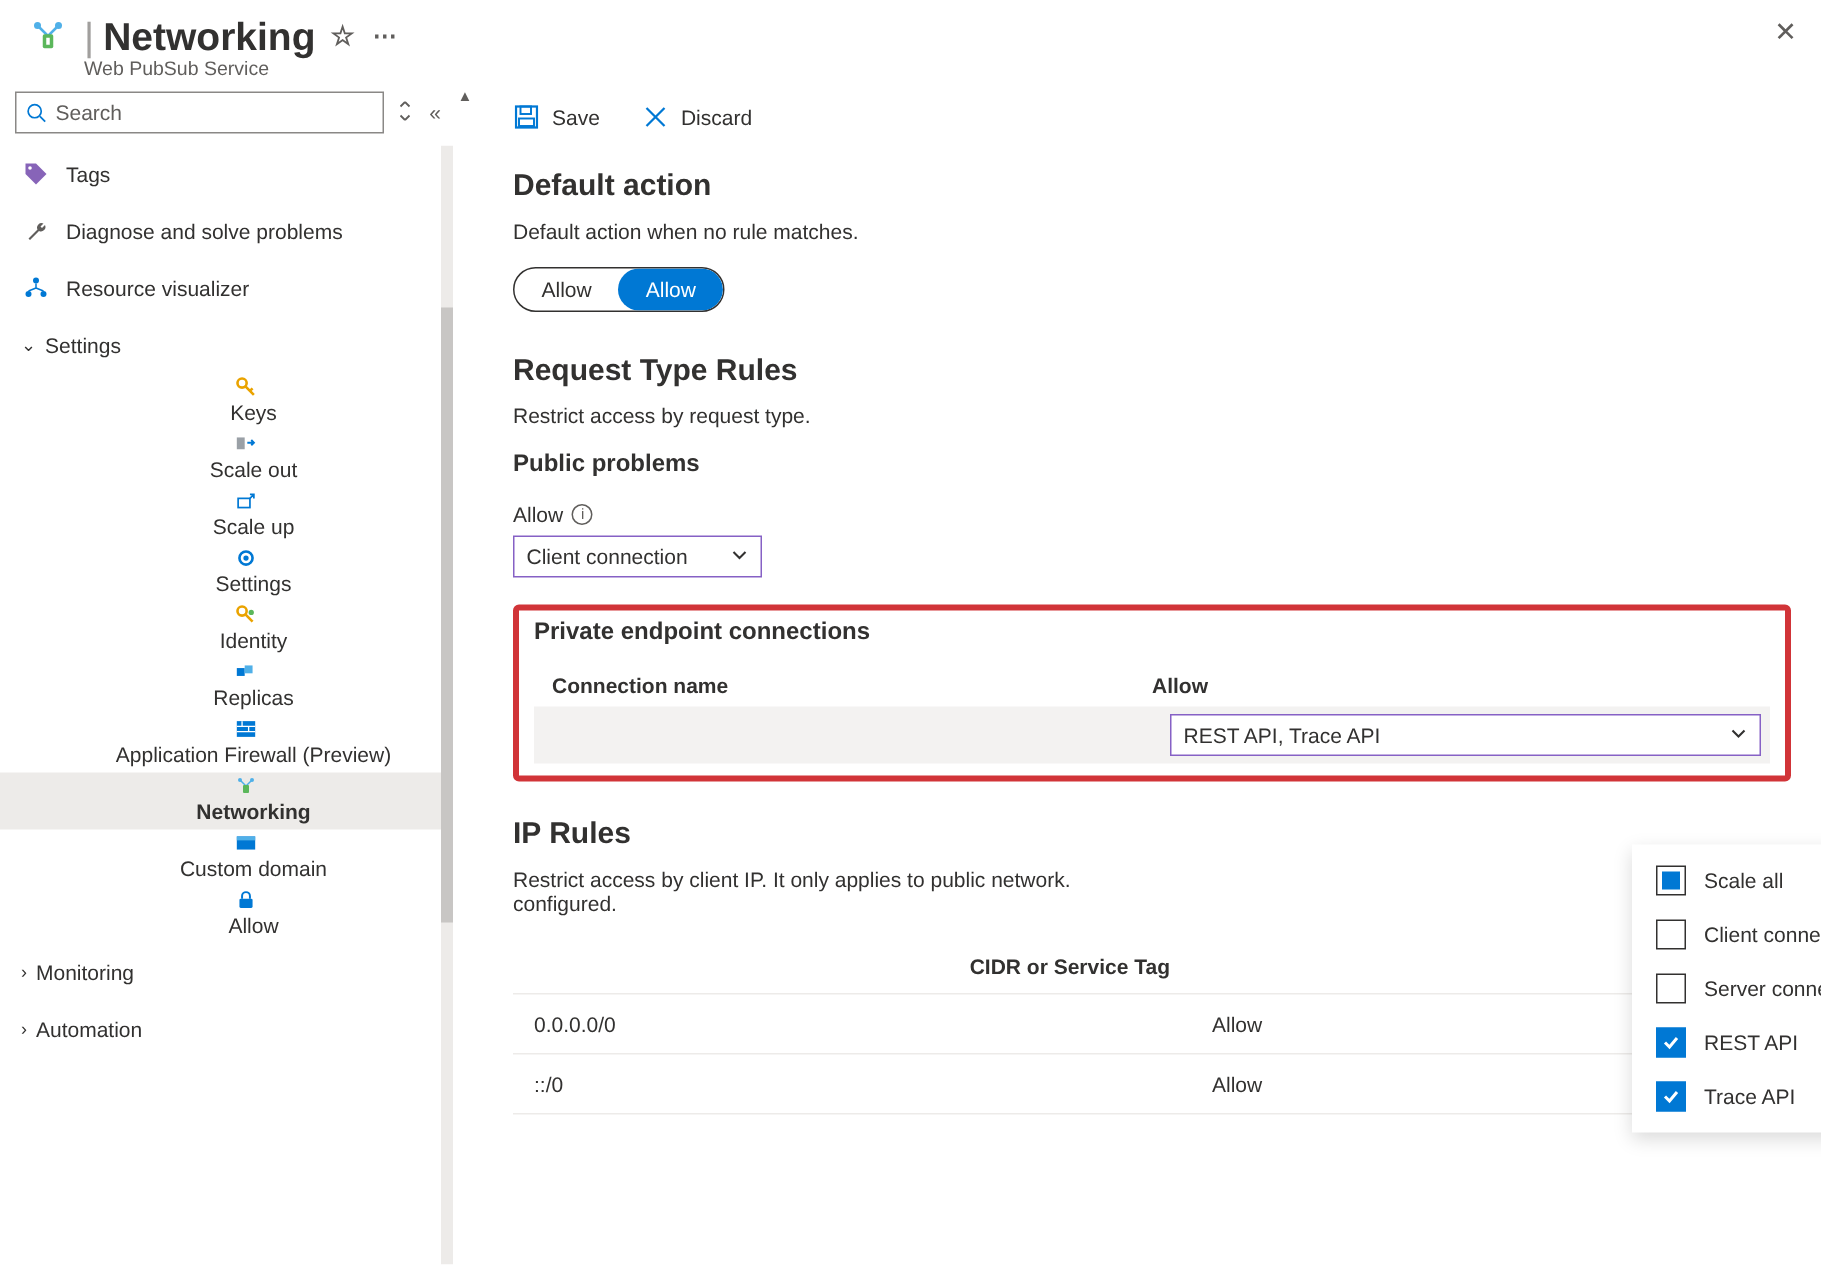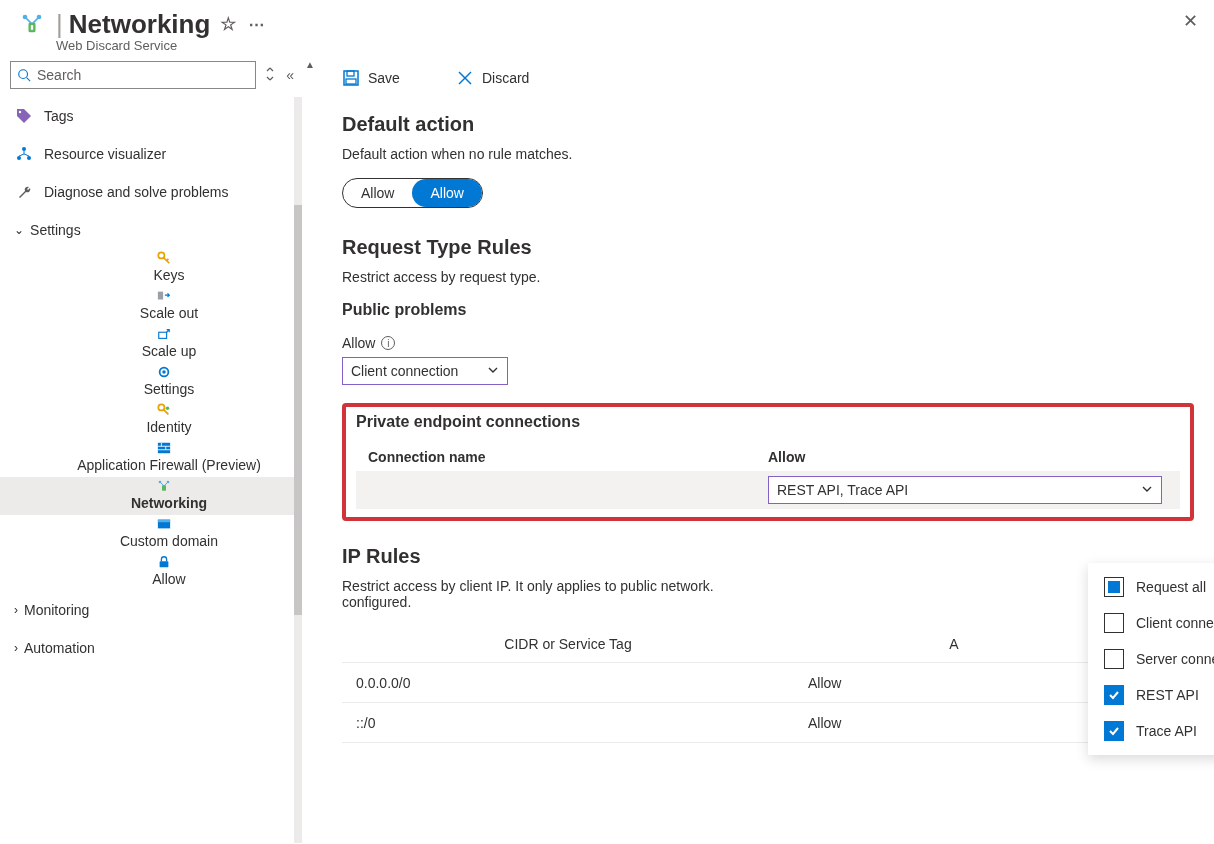--- a/index.html
+++ b/index.html
@@ -25,21 +25,21 @@
   .nav-thumb { position:absolute; right:0; top:108px; width:8px; height:410px; background:#c8c6c4;}
   .nav-item { display:flex; align-items:center; height:38px; padding-left:14px; cursor:pointer; font-size:14px; color:#323130;}
   .nav-item .ic { width:20px; height:18px; display:inline-flex; align-items:center; justify-content:center; margin-right:10px;}
   .nav-sub { padding-left:36px;flex-direction:column; }
   .nav-chev { margin-right:6px; font-size:12px; color:#323130; }
   .nav-item.active { background:#edebe9; font-weight:600;}
   .content { flex:1; padding:0 12px 0 0; display:flex; position:relative;}
   .scroll-gutter { width:16px; display:flex; flex-direction:column; align-items:center; padding-top:6px;}
   .scroll-gutter .up { font-size:10px; color:#605e5c;}
   .main { flex:1; padding-left:24px; padding-right:8px;}
-  .cmdbar { display:flex; align-items:flex-start; padding:16px 0 20px 0;gap:28px;}
+  .cmdbar { display:flex; align-items:flex-start; padding:16px 0 20px 0;}
   .cmdbtn { display:flex; align-items:center; margin-right:28px; cursor:pointer;}
   .cmdbtn .ci { width:18px; height:18px; display:inline-flex; align-items:center; justify-content:center; color:#0078d4; margin-right:8px;}
   h2.sec { font-size:20px; font-weight:700; margin-bottom:10px; margin-top:6px;}
   h3.sub { font-size:16px; font-weight:600; margin-top:14px; margin-bottom:8px;}
   .desc { color:#323130; margin-bottom:16px; font-size:14px;}
   .pill-toggle { display:inline-flex; border:1px solid #323130; border-radius:16px; overflow:hidden; height:30px; }
   .pill-opt { padding:4px 18px; display:flex; align-items:center; cursor:pointer; }
   .pill-opt.sel { background:#0078d4; color:#fff; border-radius:16px;}
   .field-label { display:flex; align-items:center; margin-top:16px; margin-bottom:6px;}
   .info-c { margin-left:6px; width:14px; height:14px; border:1px solid #605e5c; border-radius:50%; display:inline-flex; align-items:center; justify-content:center; font-size:10px; color:#605e5c;}
@@ -47,28 +47,28 @@
   .dd.purple { border-color:#8661c5;}
   .dd .chev { margin-left:8px; }
   .red-box { border:4px solid #d13438; border-radius:4px; padding:6px 10px 8px 10px; margin-top:18px;}
   .conn-table { width:100%; margin-top:12px;}
   .conn-head { display:flex; padding:6px 12px; font-weight:600;}
   .conn-head .c1 { flex:1;}
   .conn-head .c2 { width:400px;}
   .conn-row { display:flex; background:#f3f2f1; padding:5px 12px; align-items:center;}
   .conn-row .c1 { flex:1;}
   .conn-row .c2 { width:400px;}
-  .wide-dd { border:1px solid #8661c5; background:#fff; padding:5px 8px; display:flex; align-items:center; justify-content:space-between; cursor:pointer; width:394px;}
+  .wide-dd { border:1px solid #8661c5; background:#fff; padding:5px 8px; display:flex; align-items:center; justify-content:space-between; cursor:pointer; width:394px;margin-left:12px;}
   .dropdown-panel { position:absolute; background:#fff; box-shadow:0 4px 12px rgba(0,0,0,0.15); width:408px; padding:6px 0; left:786px; top:510px; z-index:10;}
   .dp-item { display:flex; align-items:center; padding:8px 16px; cursor:pointer;}
   .chk { width:20px; height:20px; border:1px solid #323130; margin-right:12px; display:flex; align-items:center; justify-content:center;}
   .chk.checked { background:#0078d4; border-color:#0078d4; color:#fff;}
   .chk.partial::after { content:""; width:12px; height:12px; background:#0078d4;}
   .ip-table { width:100%; border-collapse:collapse; margin-top:8px;}
-  .ip-table th { text-align:center; font-weight:400; padding:10px 14px; border-bottom:1px solid #edebe9;}
+  .ip-table th { text-align:right; font-weight:700; padding:10px 14px; border-bottom:1px solid #edebe9;}
   .ip-table td { padding:10px 14px; border-bottom:1px solid #edebe9;}
   .row-icons { display:flex; gap:14px; color:#0078d4; justify-content:flex-end;}
   .trash { cursor:pointer;}
   .more { color:#605e5c; cursor:pointer; font-weight:700; letter-spacing:2px;}
 </style>
 </head>
 <body>
 
 <div class="top-header">
   <div class="svc-icon">
@@ -83,21 +83,21 @@
   <div class="title-wrap">
     <h1>
         <span class="pipe">|</span>
         <span>Networking</span>
       <span class="star-ico">☆</span>
       <span class="dots-ico">⋯</span>
     </h1>
   </div>
   <div class="close-x">✕</div>
 </div>
-<div class="subtitle">Web Discard Service</div>
+<div class="subtitle">Web PubSub Service</div>
 
 <div class="body">
 
   <div class="sidebar">
     <div class="search-row">
       <div class="searchbox">
         <svg width="14" height="14" viewBox="0 0 16 16">
             <circle cx="7" cy="7" r="5" stroke="#0078d4" stroke-width="1.3" fill="none"></circle>
             <line x1="11" y1="11" x2="15" y2="15" stroke="#0078d4" stroke-width="1.3"></line>
           </svg>
@@ -116,37 +116,37 @@
             <svg width="16" height="16" viewBox="0 0 16 16">
               <path d="M1 1 H8 L15 8 L8 15 L1 8 Z" fill="#8764b8"></path>
               <circle cx="4" cy="4" r="1.2" fill="#fff"></circle>
             </svg>
           </span>
           <span>Tags</span>
         </div>
       <div class="nav-item">
           <span class="ic">
             <svg width="16" height="16" viewBox="0 0 16 16">
+              <path d="M13 3 a3 3 0 0 0 -4 4 L3 13 l1 1 6-6 a3 3 0 0 0 4-4 l-2 2-1-1z" fill="#605e5c"></path>
+            </svg>
+          </span>
+          <span>Diagnose and solve problems</span>
+        </div>
+      <div class="nav-item">
+          <span class="ic">
+            <svg width="16" height="16" viewBox="0 0 16 16">
               <circle cx="8" cy="3" r="2" fill="#0078d4"></circle>
               <circle cx="3" cy="12" r="2" fill="#0078d4"></circle>
               <circle cx="13" cy="12" r="2" fill="#0078d4"></circle>
               <path d="M8 5 V8 M8 8 L3 10 M8 8 L13 10" stroke="#0078d4" stroke-width="1"></path>
             </svg>
           </span>
           <span>Resource visualizer</span>
         </div>
       <div class="nav-item">
-          <span class="ic">
-            <svg width="16" height="16" viewBox="0 0 16 16">
-              <path d="M13 3 a3 3 0 0 0 -4 4 L3 13 l1 1 6-6 a3 3 0 0 0 4-4 l-2 2-1-1z" fill="#605e5c"></path>
-            </svg>
-          </span>
-          <span>Diagnose and solve problems</span>
-        </div>
-      <div class="nav-item">
           <span class="nav-chev">⌄</span>
           <span>Settings</span>
         </div>
       <div class="nav-item nav-sub">
           <span class="ic">
             <svg width="14" height="14" viewBox="0 0 16 16">
               <circle cx="5" cy="5" r="3.5" fill="none" stroke="#eaa300" stroke-width="2"></circle>
               <path d="M7 7 L14 14 M11 11 L13 9" stroke="#eaa300" stroke-width="2"></path>
             </svg>
           </span>
@@ -181,20 +181,29 @@
         </div>
       <div class="nav-item nav-sub">
           <span class="ic">
             <svg width="14" height="14" viewBox="0 0 16 16">
               <circle cx="5" cy="5" r="3.5" fill="none" stroke="#eaa300" stroke-width="2"></circle>
               <path d="M7 7 L13 13" stroke="#eaa300" stroke-width="2"></path>
               <circle cx="12" cy="6" r="2" fill="#5bb75b"></circle>
             </svg>
           </span>
           <span>Identity</span>
+        </div>
+      <div class="nav-item nav-sub">
+          <span class="ic">
+            <svg width="14" height="14" viewBox="0 0 16 16">
+              <rect x="1" y="5" width="6" height="6" fill="#0078d4"></rect>
+              <rect x="7" y="3" width="6" height="6" fill="#50b0e8"></rect>
+            </svg>
+          </span>
+          <span>Replicas</span>
         </div>
       <div class="nav-item nav-sub">
           <span class="ic">
             <svg width="14" height="14" viewBox="0 0 16 16">
               <rect x="1" y="2" width="14" height="12" fill="#0078d4"></rect>
               <line x1="1" y1="6" x2="15" y2="6" stroke="#fff"></line>
               <line x1="1" y1="10" x2="15" y2="10" stroke="#fff"></line>
               <line x1="5" y1="2" x2="5" y2="6" stroke="#fff"></line>
               <line x1="10" y1="6" x2="10" y2="10" stroke="#fff"></line>
             </svg>
@@ -355,21 +364,21 @@
                 </div>
               </td>
           </tr>
         </tbody>
       </table>
     </div>
 
     <div class="dropdown-panel">
       <div class="dp-item">
           <span class="chk partial"></span>
-          <span>Request all</span>
+          <span>Scale all</span>
         </div>
       <div class="dp-item">
           <span class="chk"></span>
           <span>Client connection</span>
         </div>
       <div class="dp-item">
           <span class="chk"></span>
           <span>Server connection</span>
         </div>
       <div class="dp-item">

